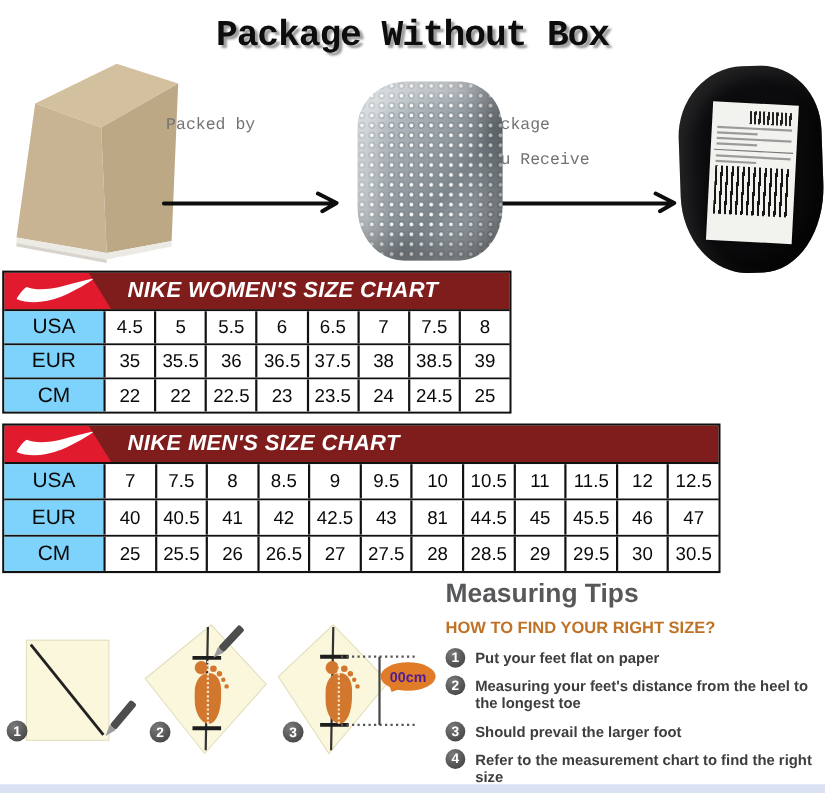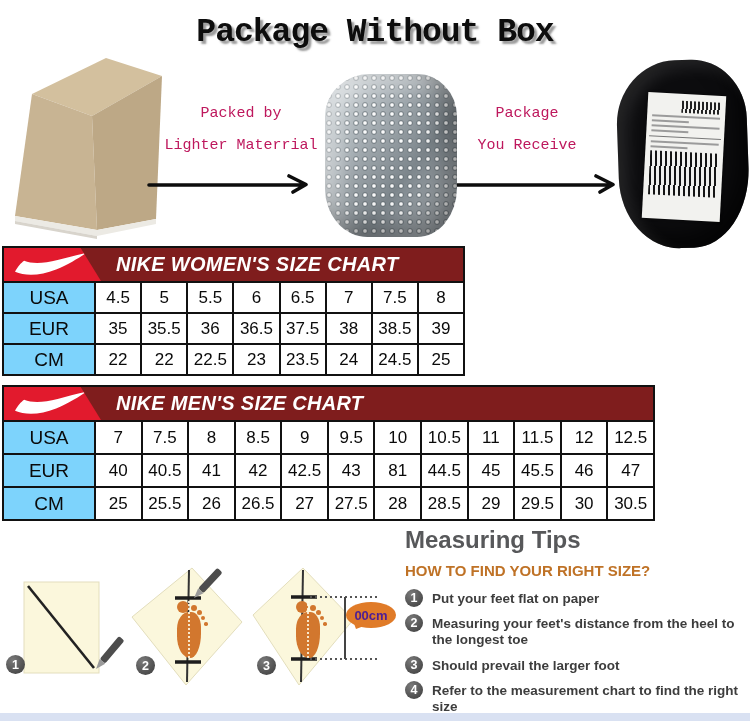--- a/index.html
+++ b/index.html
@@ -9,23 +9,23 @@
   }
 
   
   .main-title {
     position:absolute; left:0; top:14px; width:100%; text-align:center;
     font-family:"Liberation Mono","DejaVu Sans Mono",monospace;
     font-size:33px; font-weight:bold; color:#0d0d0d; letter-spacing:-1px;
     text-shadow:3px 3px 2px rgba(130,130,130,.8);
   }
   .flow-caption {
-    position:absolute; text-align:center;
+    position:absolute; text-align:left;
     font-family:"Liberation Mono","DejaVu Sans Mono",monospace;
-    font-size:15px; color:#be185d; line-height:32px;
+    font-size:15px; color:#737373; line-height:32px;
   }
   .flow-caption.left { left:151px; top:98px; width:180px; }
   .flow-caption.right { left:437px; top:98px; width:180px; }
   .flow-arrow { position:absolute; width:168px; height:22px; }
   .flow-arrow.a1 { left:146px; top:172px; }
   .flow-arrow.a2 { left:453px; top:172px; }
 
   .box-photo { position:absolute; left:4px; top:52px; width:172px; height:187px; }
 
   .bubble-photo {
@@ -142,21 +142,20 @@
   <svg class="box-photo" viewBox="0 0 172 187">
     <polygon points="28,42 102,6 158,24 88,64" fill="#d3c09e"></polygon>
     <polygon points="28,42 88,64 93,178 11,164" fill="#c8b493"></polygon>
     <polygon points="88,64 158,24 152,167 93,178" fill="#bda886"></polygon>
     <polygon points="11,164 93,178 152,167 152,172 93,184 11,169" fill="#eceae4"></polygon>
     <polygon points="11,169 93,184 93,187 11,172" fill="#d8d4cc"></polygon>
   </svg>
 
   <div class="flow-caption left">
     <div>Packed by</div>
-    <div>Lighter Materrial</div>
   </div>
   <div class="flow-caption right">
     <div>Package</div>
     <div>You Receive</div>
   </div>
 
   <svg class="flow-arrow a1" viewBox="0 0 168 22">
     <path d="M3,13 L156,13 M143,4 L160,12.5 L147,20" fill="none" stroke="#0d0d0d" stroke-width="3.6" stroke-linecap="round" stroke-linejoin="round"></path>
   </svg>
   <svg class="flow-arrow a2" viewBox="0 0 168 22">

